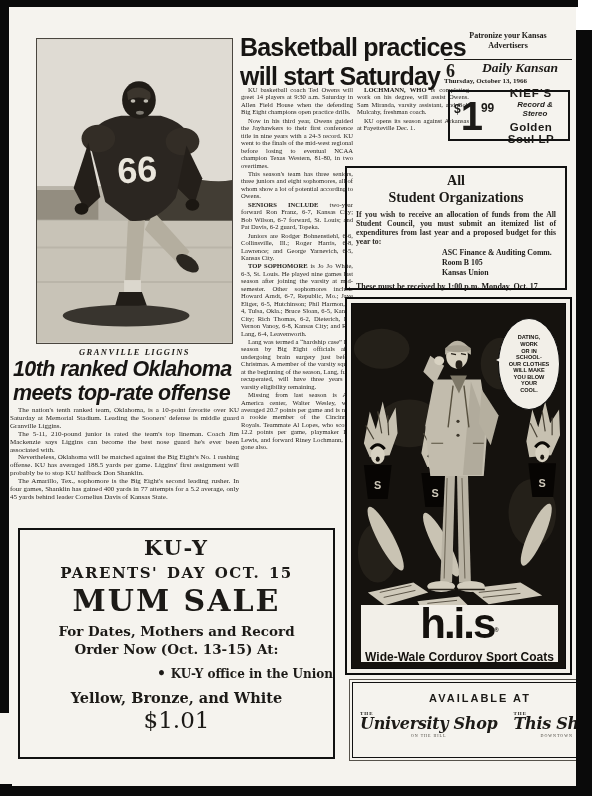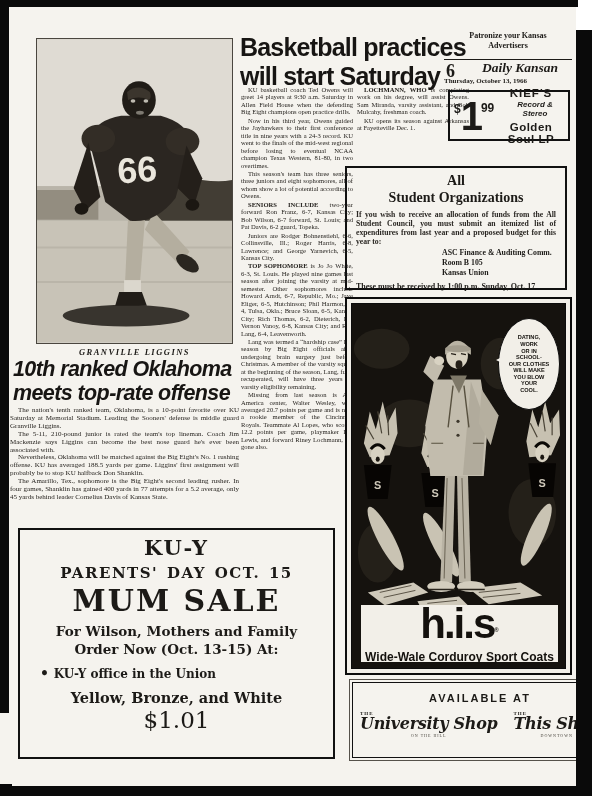--- a/index.html
+++ b/index.html
@@ -72,21 +72,21 @@
   .ok-body p { margin:0; text-indent:8px; }
 
   
   .mum { position:absolute; left:18px; top:528px; width:317px; height:231px;
     border:2px solid #111; text-align:center; font-family:"DejaVu Serif",serif; padding-top:5px; }
   .mum-org { font-size:21px; font-weight:bold; letter-spacing:2px; }
   .mum-event { font-size:15px; font-weight:bold; letter-spacing:1.5px; word-spacing:2px; margin-top:4px; }
   .mum-title { font-size:30px; font-weight:bold; letter-spacing:2px; margin-top:1px; }
   .mum-sub1 { font-size:13.5px; font-weight:bold; margin-top:5px; }
   .mum-sub2 { font-size:13.5px; font-weight:bold; margin-top:2px; }
-  .mum-bullets { text-align:left; margin:8px 0 0 20px; }
+  .mum-bullets { text-align:right; margin:8px 0 0 20px; }
   .mum-bullets .bullet { font-size:12px; font-weight:bold; margin-bottom:8px; }
   .mum-bullets .bullet::before { content:"\2022\00a0"; font-size:14px; }
   .mum-colors { font-size:14.5px; font-weight:bold; margin-top:6px; }
   .mum-price { font-size:23px; margin-top:1px; }
 
   
   .his { position:absolute; left:345px; top:297px; width:227px; height:378px;
     border:2px solid #0c0c0c; background:#f2efe8; padding:4px; }
   .his-ill { position:relative; width:100%; height:100%; border:1px solid #0c0c0c;
     background:#15120e; overflow:hidden; }
@@ -192,37 +192,37 @@
 
   <div class="orgs">
     <div class="orgs-title">All
 Student Organizations</div>
     <div class="orgs-body">If you wish to receive an allocation of funds from the All Student Council, you must submit an itemized list of expenditures from last year and a proposed budget for this year to:</div>
     <div class="orgs-addr">
         <div>ASC Finance &amp; Auditing Comm.</div>
         <div>Room B 105</div>
         <div>Kansas Union</div>
       </div>
-    <div class="orgs-deadline">These must be received by 1:00 p.m. Sunday, Oct. 17</div>
+    <div class="orgs-deadline">These must be received by 1:00 p.m. Monday, Oct. 17</div>
   </div>
 
   <div class="ok-headline">10th ranked Oklahoma
 meets top-rate offense</div>
   <div class="ok-body">
       <p>The nation's tenth ranked team, Oklahoma, is a 10-point favorite over KU Saturday at Memorial Stadium. Leading the Sooners' defense is middle guard Granville Liggins.</p>
       <p>The 5-11, 210-pound junior is rated the team's top lineman. Coach Jim Mackenzie says Liggins can become the best nose guard he's ever been associated with.</p>
       <p>Nevertheless, Oklahoma will be matched against the Big Eight's No. 1 rushing offense. KU has averaged 188.5 yards per game. Liggins' first assignment will probably be to stop KU halfback Don Shanklin.</p>
       <p>The Amarillo, Tex., sophomore is the Big Eight's second leading rusher. In four games, Shanklin has gained 400 yards in 77 attempts for a 5.2 average, only 45 yards behind leader Cornelius Davis of Kansas State.</p>
     </div>
 
   <div class="mum">
     <div class="mum-org">KU-Y</div>
     <div class="mum-event">PARENTS' DAY OCT. 15</div>
     <div class="mum-title">MUM SALE</div>
-    <div class="mum-sub1">For Wilson, Mothers and Family</div>
+    <div class="mum-sub1">For Dates, Mothers and Record</div>
     <div class="mum-sub2">Order Now (Oct. 13-15) At:</div>
     <div class="mum-bullets">
         <div class="bullet">KU-Y office in the Union</div>
       </div>
     <div class="mum-colors">Yellow, Bronze, and White</div>
     <div class="mum-price">$1.01</div>
   </div>
 
   <div class="his">
     <div class="his-ill">

